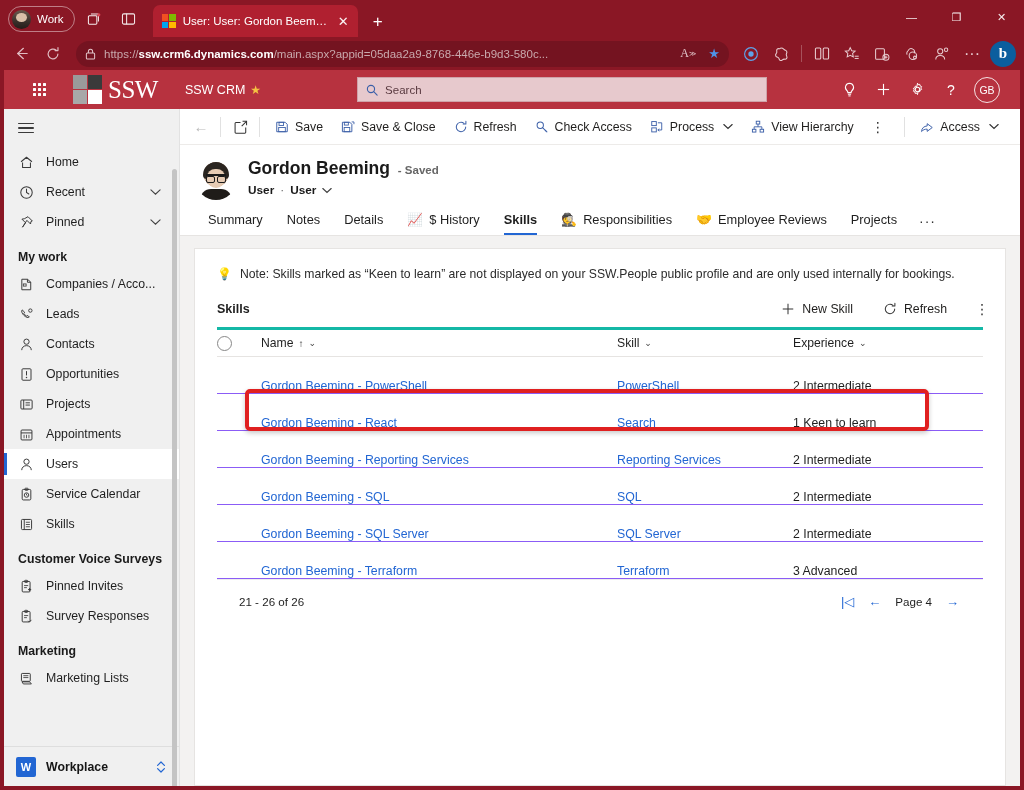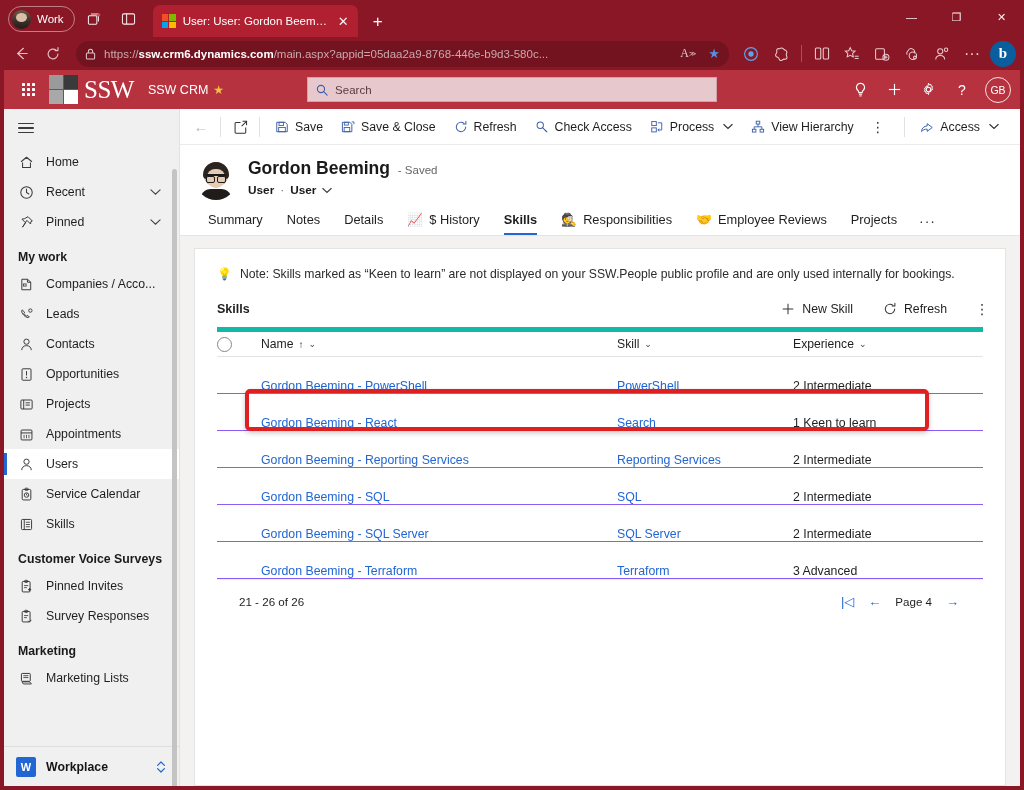--- a/index.html
+++ b/index.html
@@ -104,21 +104,21 @@
     margin-left: 2px; flex:none;
   }
 
   
   .viewport {
     flex: 1; background: #fff; display: flex; flex-direction: column;
     margin: 0 4px 4px 4px; overflow: hidden; border-radius: 0;
   }
   .app-header {
     height: 39px; background: #b7323f; display: flex; align-items: center;
-    padding: 0 9px; gap: 0; flex: none;
+    padding: 0 20px; gap: 13px; flex: none;
   }
   .waffle {
     width: 30px; height: 30px; display:flex; align-items:center; justify-content:center;
     color: #fff;
   }
   .waffle-grid { display:grid; grid-template-columns: repeat(3,3px); grid-template-rows: repeat(3,3px); gap:2px; }
   .waffle-grid i { background:#fff; display:block; border-radius:.5px; }
   .ssw-logo {
     display: flex; align-items: center; gap: 6px; margin-left: 6px;
   }
@@ -221,21 +221,21 @@
   }
   .rec-photo .hair { position:absolute; left:7px; top:2px; width:26px; height:17px; background:#2a2520; border-radius: 13px 13px 4px 4px; }
   .rec-photo .face { position:absolute; left:11px; top:9px; width:18px; height:19px; background:#e6cbb3; border-radius: 9px 9px 10px 10px; }
   .rec-photo .glasses { position:absolute; left:10px; top:14px; width:20px; height:5px; border-top:2px solid #1b1b1b; }
   .rec-photo .glasses::before, .rec-photo .glasses::after {
     content:""; position:absolute; top:0; width:7px; height:5px; border:1.4px solid #1b1b1b; border-radius:2px;
   }
   .rec-photo .glasses::before { left:0; } .rec-photo .glasses::after { right:0; }
   .rec-photo .body { position:absolute; left:4px; bottom:0; width:32px; height:11px; background:#1f1c19; border-radius: 14px 14px 0 0; }
   .rec-title { font-size: 17.5px; font-weight: bold; color:#1a1a1a; }
-  .rec-saved { font-size: 11.5px; color:#666; font-weight: normal; margin-left:3px; }
+  .rec-saved { font-size: 11.5px; color:#666; font-weight: bold; margin-left:3px; }
   .rec-sub { font-size:11.8px; color:#1a1a1a; font-weight:600; margin-top:4px; display:flex; align-items:center; gap:6px; }
   .rec-sub .dot { color:#666; font-weight:normal; }
   .rec-sub .chev { color:#444; font-size:9px; font-weight:normal; }
 
   .tabs {
     display:flex; align-items:center; gap: 0; padding: 6px 0 0 16px;
     border-bottom: 1px solid #e6e4e2; flex:none;
   }
   .tabitem {
     display:flex; align-items:center; gap:6px; padding: 6px 12px 8px 12px;
@@ -261,21 +261,21 @@
   }
   .grid-title { font-size:12.5px; color:#1f1f1f; font-weight:600; }
   .gt-right { margin-left:auto; display:flex; align-items:center; gap:10px; }
   .gt-btn { display:flex; align-items:center; gap:7px; padding: 5px 10px; font-size:12.3px; color:#201f1e; }
   .gt-btn .ci { color:#3b5fa8; display:flex; align-items:center; }
   .gt-dots { padding: 0 8px; color:#333; font-size:14px; }
 
   .tbl { padding: 0 22px 0 22px; }
   .tbl-head {
     display:flex; align-items:center; height:30px;
-    border-top:5px solid #14b8a6; border-bottom:1px solid #e6e4e2;
+    border-top:3px solid #14b8a6; border-bottom:1px solid #e6e4e2;
     font-size:12.2px; color:#1f1f1f;
   }
   .col-check { width: 44px; display:flex; align-items:center; }
   .circle-chk { width:15px; height:15px; border:1.4px solid #888; border-radius:50%; }
   .col-name { width: 356px; display:flex; align-items:center; gap:5px; }
   .col-skill { width: 176px; display:flex; align-items:center; gap:5px; }
   .col-exp { flex:1; display:flex; align-items:center; gap:5px; }
   .hdr-chev { font-size:9px; color:#444; }
   .sort-arrow { font-size:10px; color:#1f1f1f; }
 

